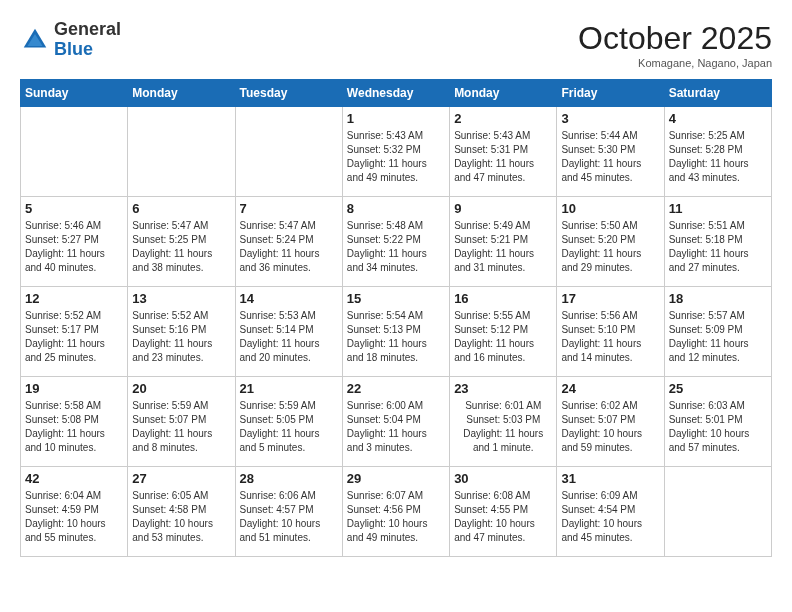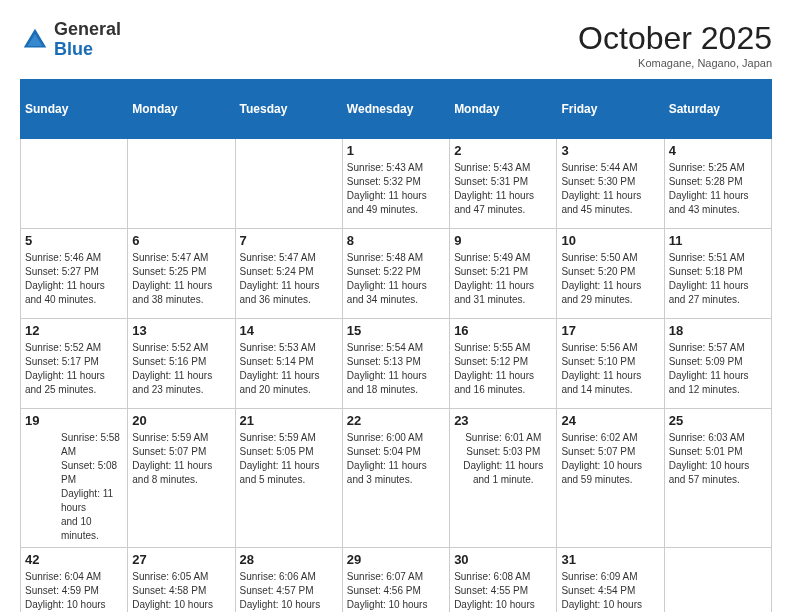--- a/index.html
+++ b/index.html
@@ -45,21 +45,21 @@
       color: #555;
     }
     .calendar {
       width: 100%;
       border-collapse: collapse;
       font-size: 11px;
     }
     .calendar th {
       background: #1a6cb5;
       color: #fff;
-      padding: 22px 4px;
+      padding: 6px 4px;
       text-align: left;
       font-size: 12px;
       font-weight: bold;
       border: 1px solid #1a6cb5;
     }
     .calendar td {
       border: 1px solid #ccc;
       vertical-align: top;
       padding: 4px;
       width: calc(100% / 7);
@@ -245,21 +245,21 @@
           <div class="day-number">18</div>
           <div class="day-info" style="white-space: pre-line;">Sunrise: 5:57 AM
 Sunset: 5:09 PM
 Daylight: 11 hours
 and 12 minutes.</div>
         </td>
       </tr>
       <tr>
         <td>
           <div class="day-number">19</div>
-          <div class="day-info" style="white-space: pre-line; margin-left: 36px;">Sunrise: 5:58 AM
+          <div class="day-info" style="white-space: pre-line;">Sunrise: 5:58 AM
 Sunset: 5:08 PM
 Daylight: 11 hours
 and 10 minutes.</div>
         </td>
         <td>
           <div class="day-number">20</div>
           <div class="day-info" style="white-space: pre-line;">Sunrise: 5:59 AM
 Sunset: 5:07 PM
 Daylight: 11 hours
 and 8 minutes.</div>

